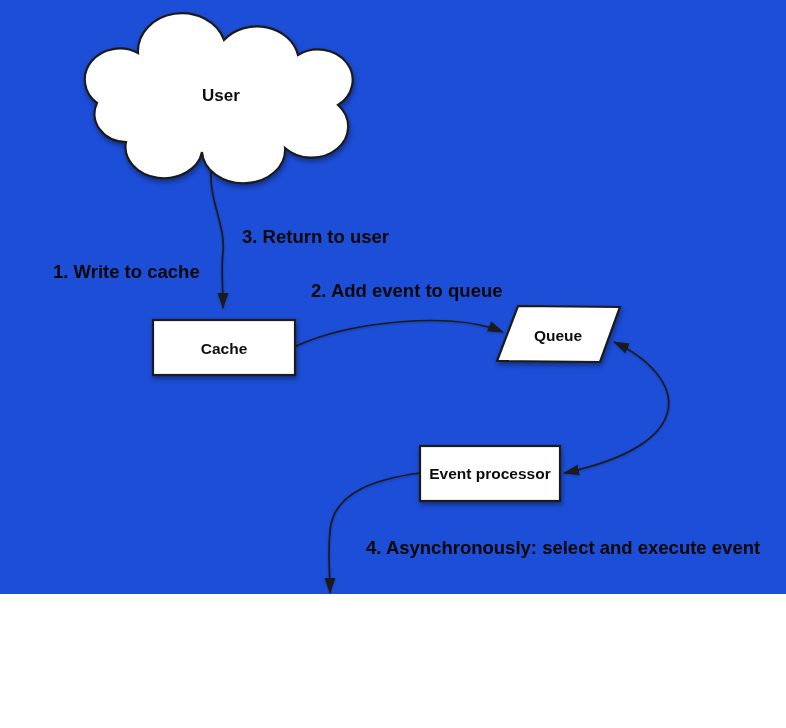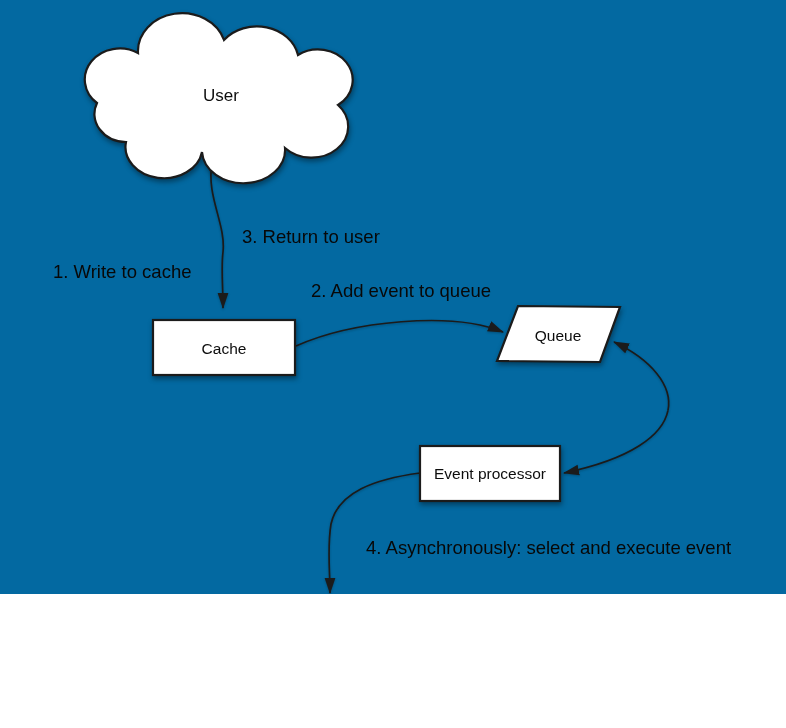--- a/index.html
+++ b/index.html
@@ -4,23 +4,24 @@
 <style>
   html, body {
     margin: 0;
     padding: 0;
     background: #ffffff;
   }
   .canvas {
     position: relative;
     width: 786px;
     height: 594px;
-    background: #0369a1;
+    background: #1d4ed8;
     overflow: hidden;
     font-family: "Liberation Sans", sans-serif;
+    font-weight: bold;
   }
   svg { display: block; }
   .shape {
     fill: #ffffff;
     stroke: #1b1b1b;
     stroke-width: 2.2;
     filter: drop-shadow(1px 3px 2.5px rgba(0,0,0,0.38));
   }
   .cyl-body {
     fill: #ffffff;

